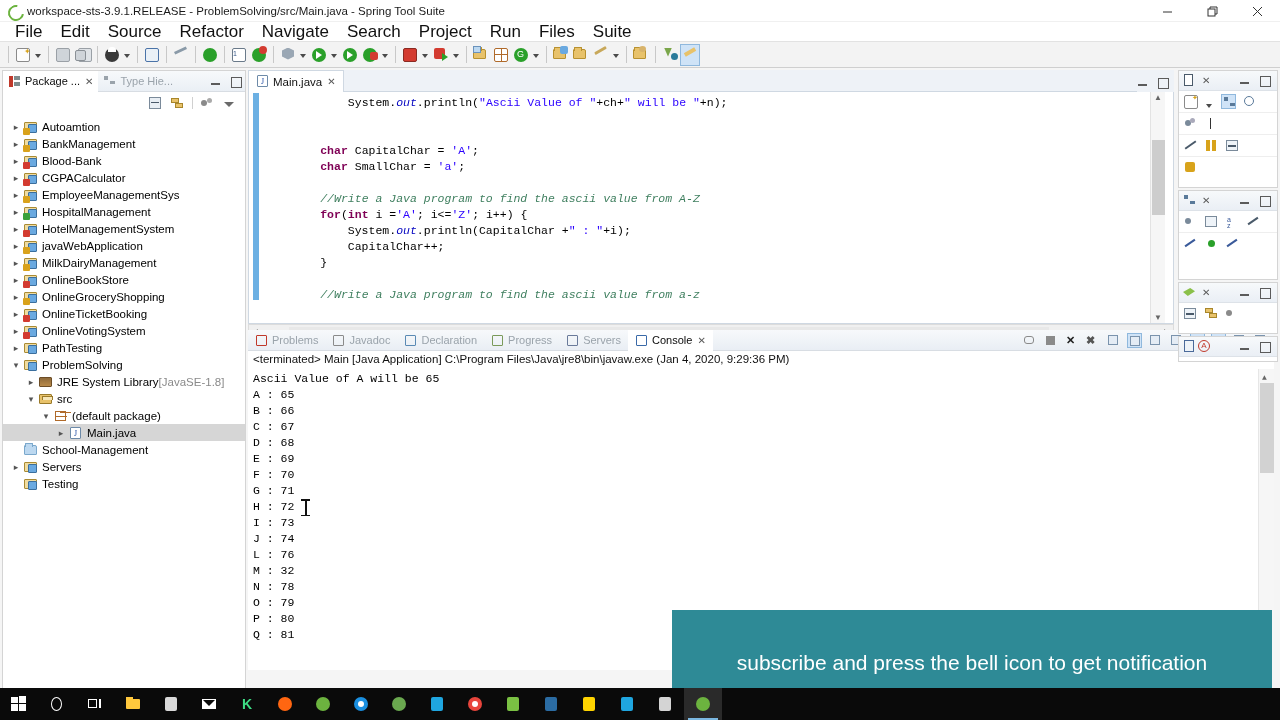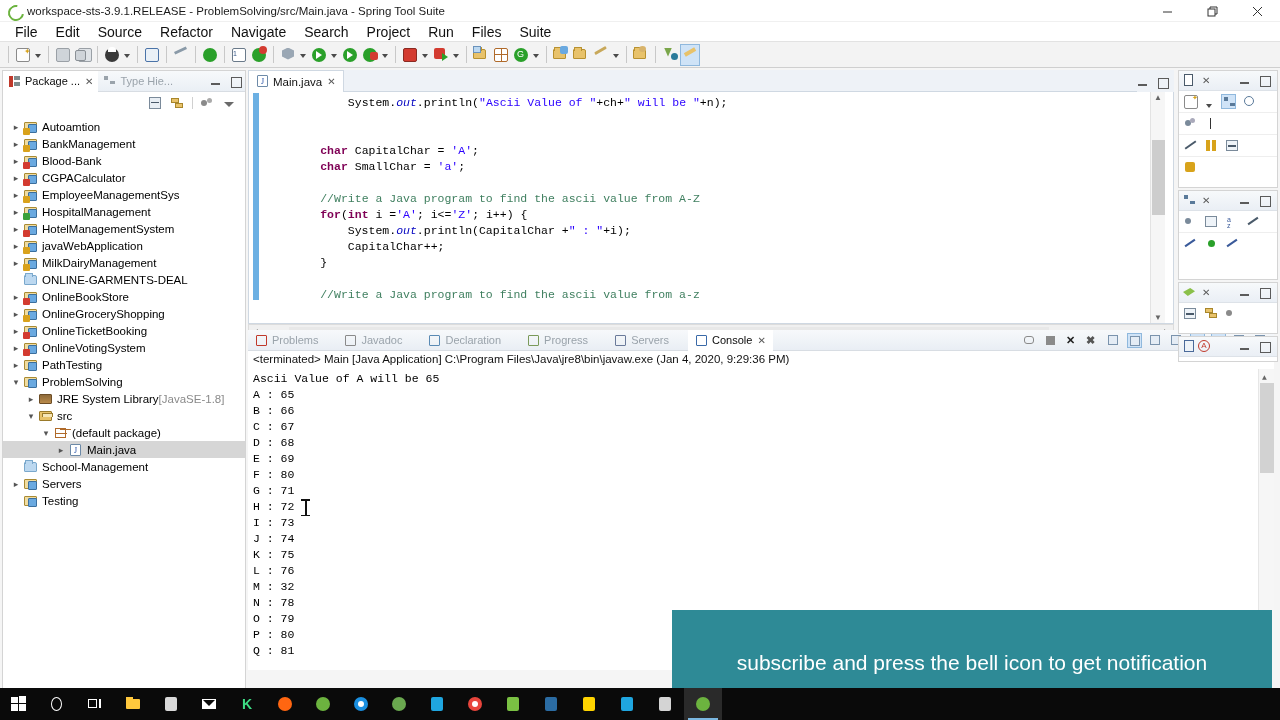--- a/index.html
+++ b/index.html
@@ -28,21 +28,21 @@
   .wincontrols { position:absolute; right:0; top:0; height:22px; display:flex; }
   .wc { width:45px; height:22px; display:flex; align-items:center; justify-content:center;
         font-size:12px; color:#333; }
   .wc svg{ display:block; }
 
   
   .menubar {
     position:absolute; left:0; top:22px; width:1280px; height:19px;
     background:#ffffff; display:flex; align-items:center; padding-left:6px;
   }
-  .menu-item { padding:2px 9px; font-size:14px; color:#111; cursor:default; }
+  .menu-item { padding:2px 9px; font-size:17px; color:#111; cursor:default; }
 
   
   .toolbar {
     position:absolute; left:0; top:41px; width:1280px; height:27px;
     background:#f3f3f3; border-top:1px solid #e2e2e2; border-bottom:1px solid #cfcfcf;
     display:flex; align-items:center; padding-left:4px;
   }
   .tb-ico { width:20px; height:22px; position:relative; flex:none; display:inline-block; }
   .tb-arrow { width:11px; height:22px; flex:none; position:relative; }
   .tb-arrow::after{
@@ -142,36 +142,36 @@
     overflow:hidden;
   }
   .gutter { position:absolute; left:0; top:0; width:16px; height:100%; background:#ffffff; }
   .gutter .bluebar { position:absolute; left:4px; top:1px; width:6px; height:207px; background:#6cb0e3; }
   .codearea { position:absolute; left:16px; top:0; right:28px; top:0; height:100%;
               font-family:"Liberation Mono", monospace; font-size:11.5px; line-height:16px; color:#000;
               padding-top:3px; white-space:pre; }
   .cl { height:16px; white-space:pre; }
   .k { color:#7f0055; font-weight:bold; }
   .s { color:#2a00ff; }
-  .c { color:#3f7f5f; }
+  .c { color:#3f7f5f;font-style:italic; }
   .f { color:#0000c0; font-style:italic; }
   .ed-vscroll{ position:absolute; right:8px; top:0; width:15px; height:100%;
                background:#f6f6f6; border-left:1px solid #e3e3e3;}
   .ed-vthumb{ position:absolute; left:1px; top:48px; width:13px; height:75px; background:#cdcdcd; }
   .ed-up,.ed-down{ position:absolute; left:3px; font-size:8px; color:#666; }
   .ed-up{ top:1px;} .ed-down{ bottom:1px;}
   .ed-right-strip{ position:absolute; right:0; top:0; width:8px; height:100%; background:#ffffff; }
   .ed-hscroll{ position:absolute; left:248px; top:256px; width:926px; height:14px;
                background:#f0f0f0; border:1px solid #dcdcdc; display:flex; align-items:center; }
   .ed-hthumb{ position:absolute; left:40px; top:2px; width:760px; height:9px; background:#e8e8e8; }
 
   
   .console { position:absolute; left:248px; top:262px; width:1026px; height:340px; }
   .ctabs { height:21px; background:linear-gradient(#f7f9fb,#e9eef4); display:flex; align-items:center;
-           border-bottom:1px solid #d8dde3;gap:12px; }
+           border-bottom:1px solid #d8dde3; }
   .ctab { display:flex; align-items:center; height:21px; padding:0 7px; font-size:11px; color:#9aa3ab; }
   .ctab.active { background:#ffffff; color:#0a0a0a; }
   .ctools { margin-left:auto; display:flex; align-items:center; gap:6px; padding-right:6px; }
   .ct-ico { width:15px; height:15px; position:relative; }
   .ct-ico.hl { background:#cfe3f7; border:1px solid #8fb8dd; }
   .term-line { height:18px; background:#ffffff; font-size:11.5px; padding:2px 0 0 5px; color:#111; }
   .cout { position:relative; background:#ffffff; height:calc(100% - 39px); overflow:hidden;
           font-family:"Liberation Mono", monospace; font-size:11.5px; line-height:16px;
           padding:2px 0 0 5px; color:#000; }
   .cout .cl { white-space:pre; }
@@ -493,27 +493,20 @@
           </div>
           <div class="trow" style="padding-left: 6px;">
             <span class="tw"><i>▸</i></span>
             <span class="ticon">
               <span class="ic-prj"></span>
               <span class="badge lock"></span>
             </span>
             <span class="tlabel">MilkDairyManagement</span>
           </div>
           <div class="trow" style="padding-left: 6px;">
-            <span class="tw"></span>
-            <span class="ticon">
-              <span class="ic-folder blue"></span>
-            </span>
-            <span class="tlabel">ONLINE-GARMENTS-DEAL</span>
-          </div>
-          <div class="trow" style="padding-left: 6px;">
             <span class="tw"><i>▸</i></span>
             <span class="ticon">
               <span class="ic-prj"></span>
               <span class="badge red"></span>
             </span>
             <span class="tlabel">OnlineBookStore</span>
           </div>
           <div class="trow" style="padding-left: 6px;">
             <span class="tw"><i>▸</i></span>
             <span class="ticon">
@@ -727,26 +720,25 @@
         </div>
       <div class="term-line">&lt;terminated&gt; Main [Java Application] C:\Program Files\Java\jre8\bin\javaw.exe (Jan 4, 2020, 9:29:36 PM)</div>
       <div class="cout">
         <div id="cout-root">
             <div class="cl">Ascii Value of A will be 65</div>
             <div class="cl">A : 65</div>
             <div class="cl">B : 66</div>
             <div class="cl">C : 67</div>
             <div class="cl">D : 68</div>
             <div class="cl">E : 69</div>
-            <div class="cl">F : 80</div>
+            <div class="cl">F : 70</div>
             <div class="cl">G : 71</div>
             <div class="cl">H : 72</div>
             <div class="cl">I : 73</div>
             <div class="cl">J : 74</div>
-            <div class="cl">K : 75</div>
             <div class="cl">L : 76</div>
             <div class="cl">M : 32</div>
             <div class="cl">N : 78</div>
             <div class="cl">O : 79</div>
             <div class="cl">P : 80</div>
             <div class="cl">Q : 81</div>
           </div>
         <div class="c-vscroll">
           <span class="ed-up">▲</span>
           <span class="c-vthumb"></span>

